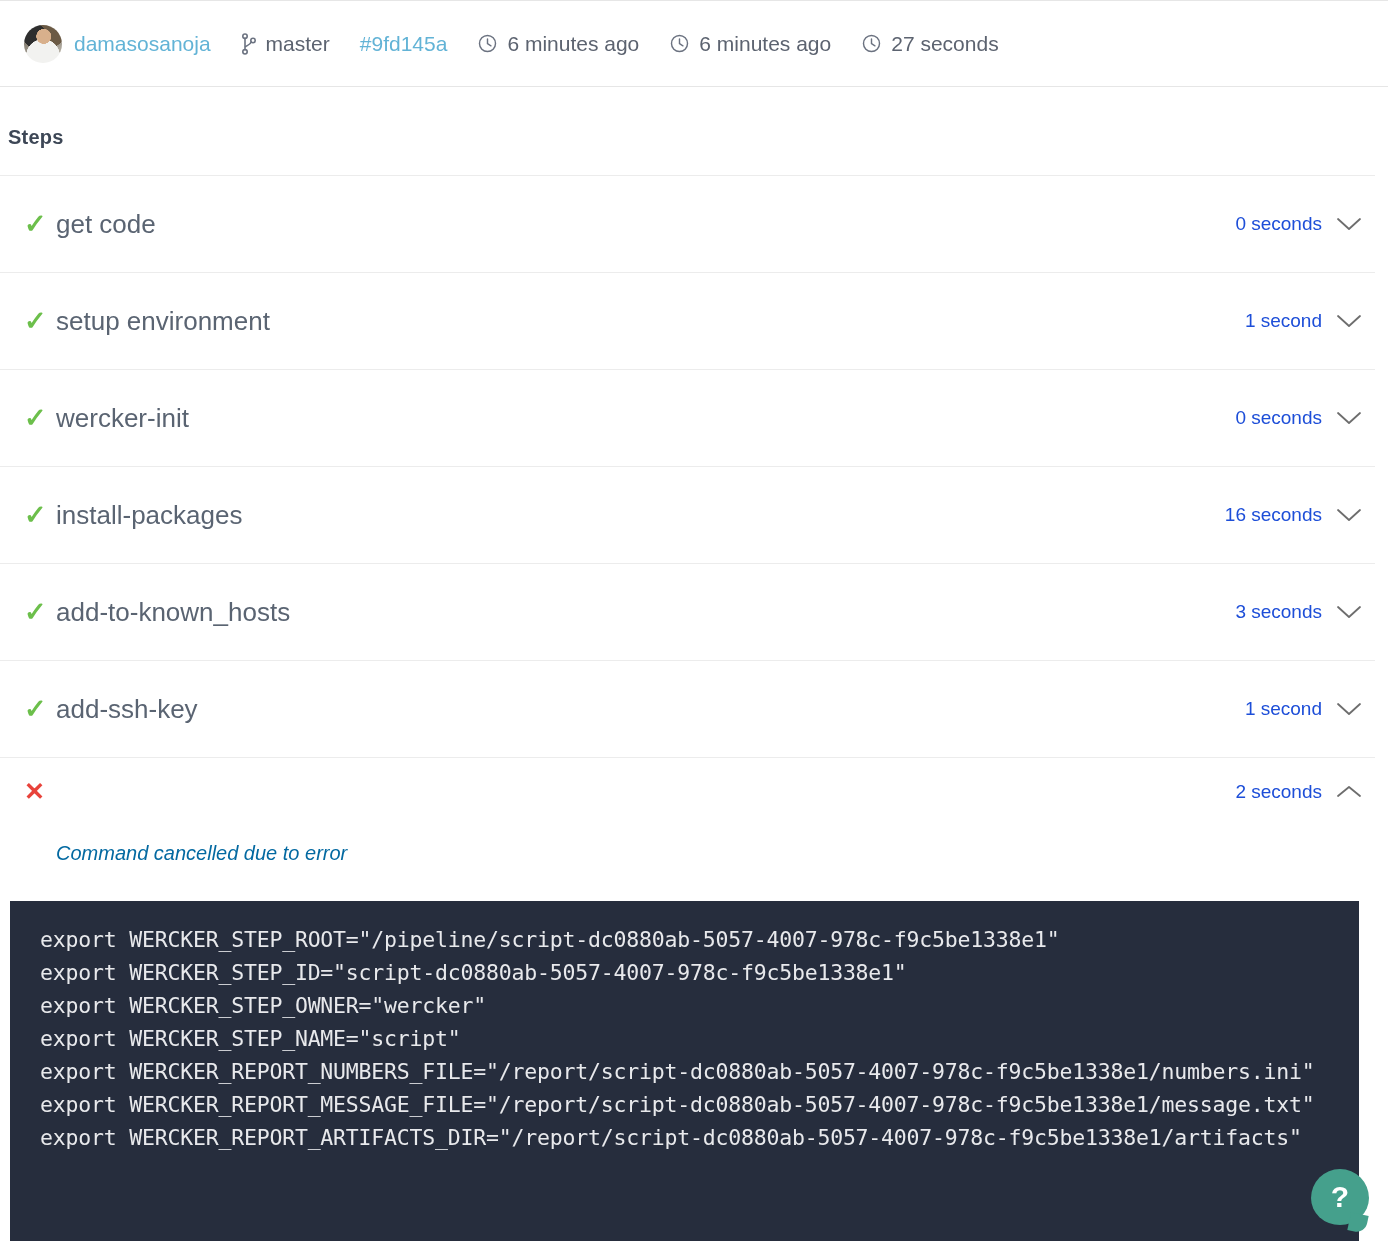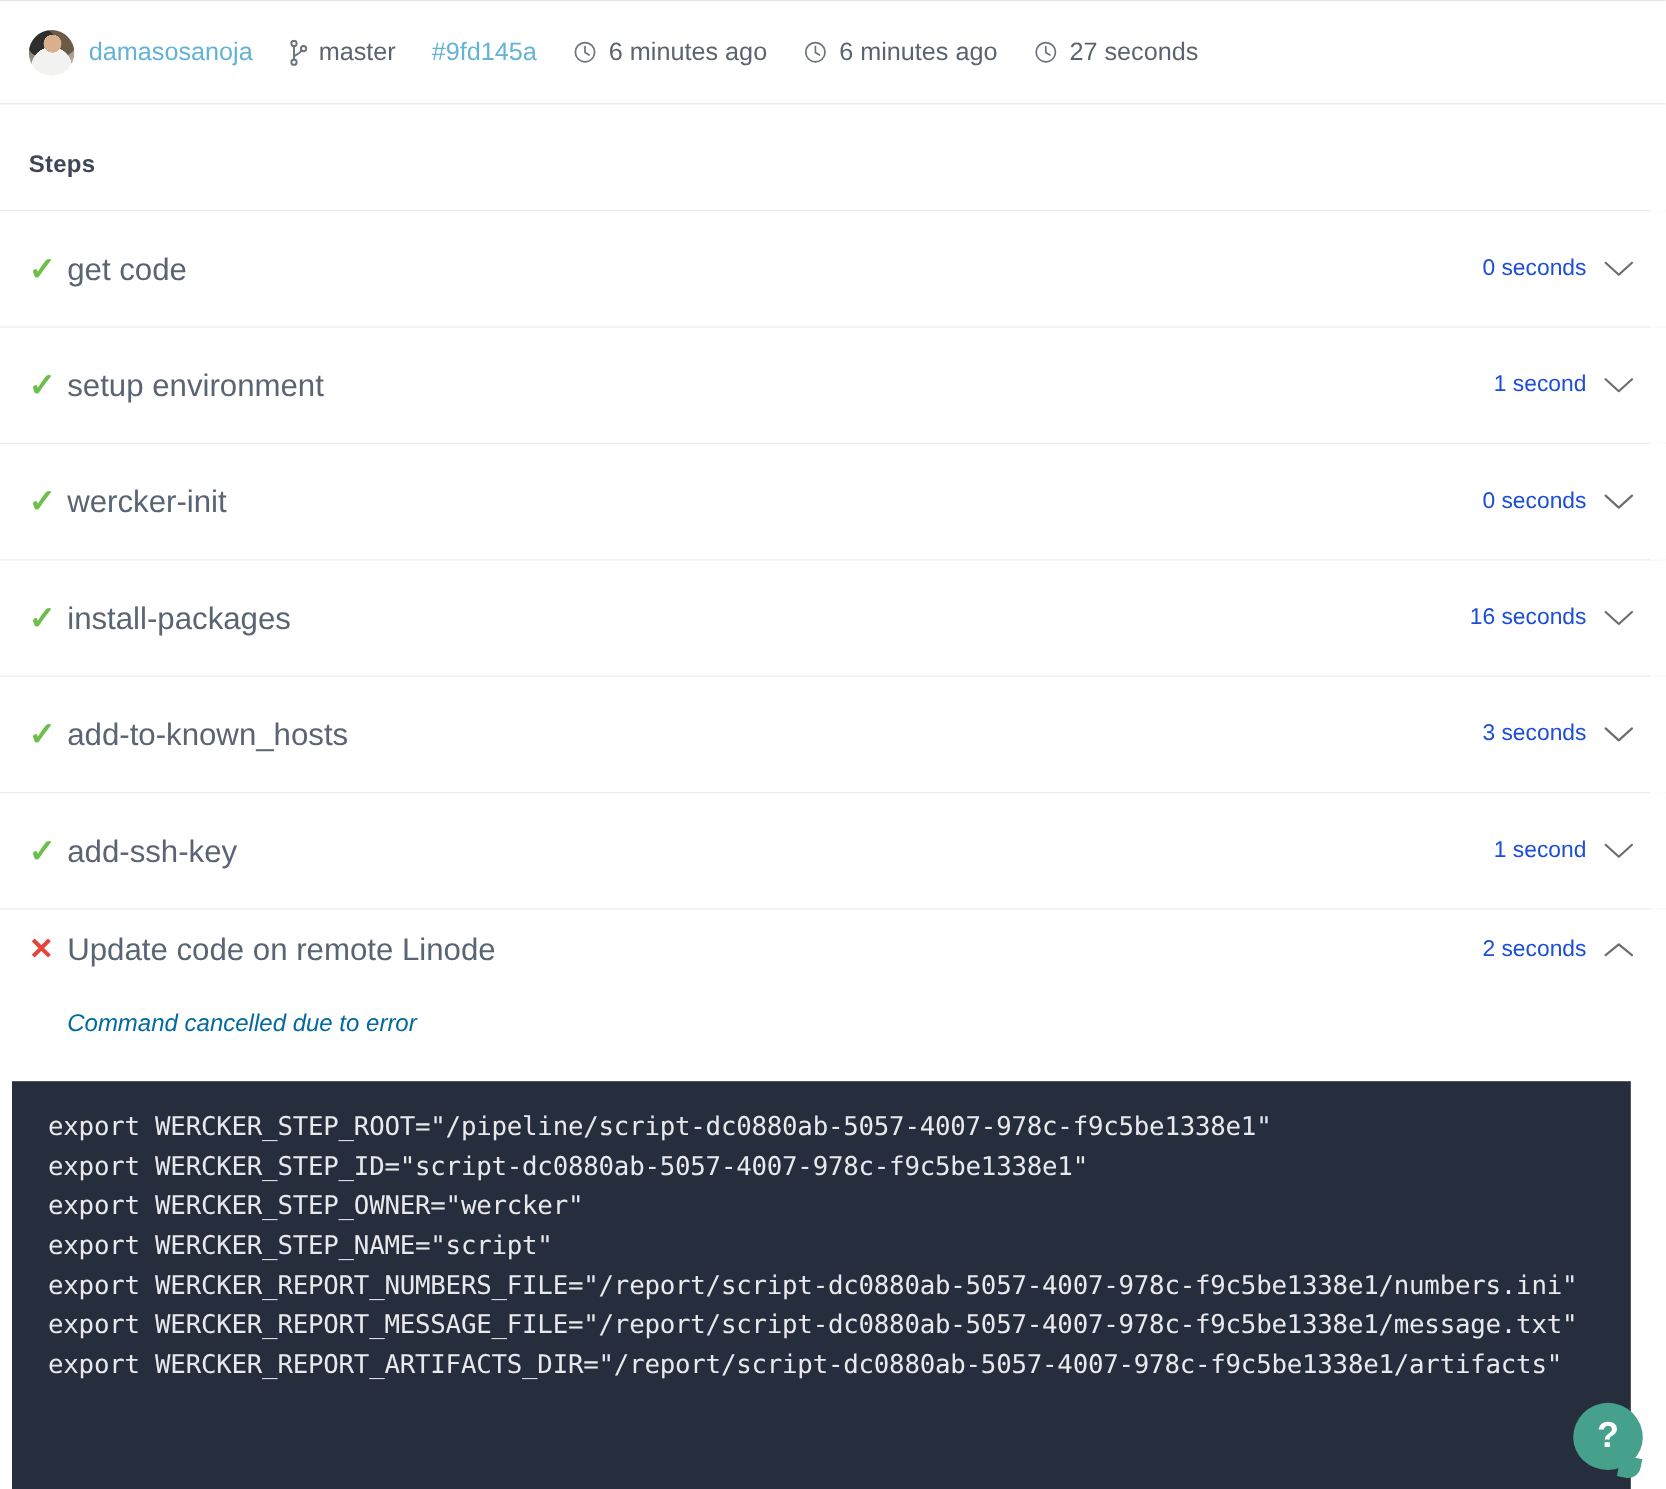--- a/index.html
+++ b/index.html
@@ -65,21 +65,21 @@
     display: inline-block;
     flex: none;
     margin-right: 9px;
     color: #6b7280;
   }
   .icon-branch svg, .icon-clock svg { display: block; }
 
   
   .steps-title {
     position: absolute;
-    left: 24px;
+    left: 8px;
     top: 126px;
     font-size: 20px;
     font-weight: bold;
     color: #3d4756;
     letter-spacing: .2px;
   }
 
   .steps-list {
     position: absolute;
     left: 0;
@@ -343,21 +343,20 @@
       <div class="chev">
         <svg width="26" height="16" viewBox="0 0 26 16" fill="none" stroke="#6d6d6d" stroke-width="1.8" stroke-linecap="round" stroke-linejoin="round">
             <path d="M2 3 L13 13 L24 3"></path>
           </svg>
       </div>
     </div>
   </div>
 
   <div class="step-row failed">
     <div class="status-icon err">✕</div>
-    <div class="step-name">Update code on remote Linode</div>
     <div class="step-right">
       <div class="step-duration">2 seconds</div>
       <div class="chev">
         <svg width="26" height="16" viewBox="0 0 26 16" fill="none" stroke="#6d6d6d" stroke-width="1.8" stroke-linecap="round" stroke-linejoin="round">
             <path d="M2 12 L13 3 L24 12"></path>
           </svg>
       </div>
     </div>
   </div>
 

